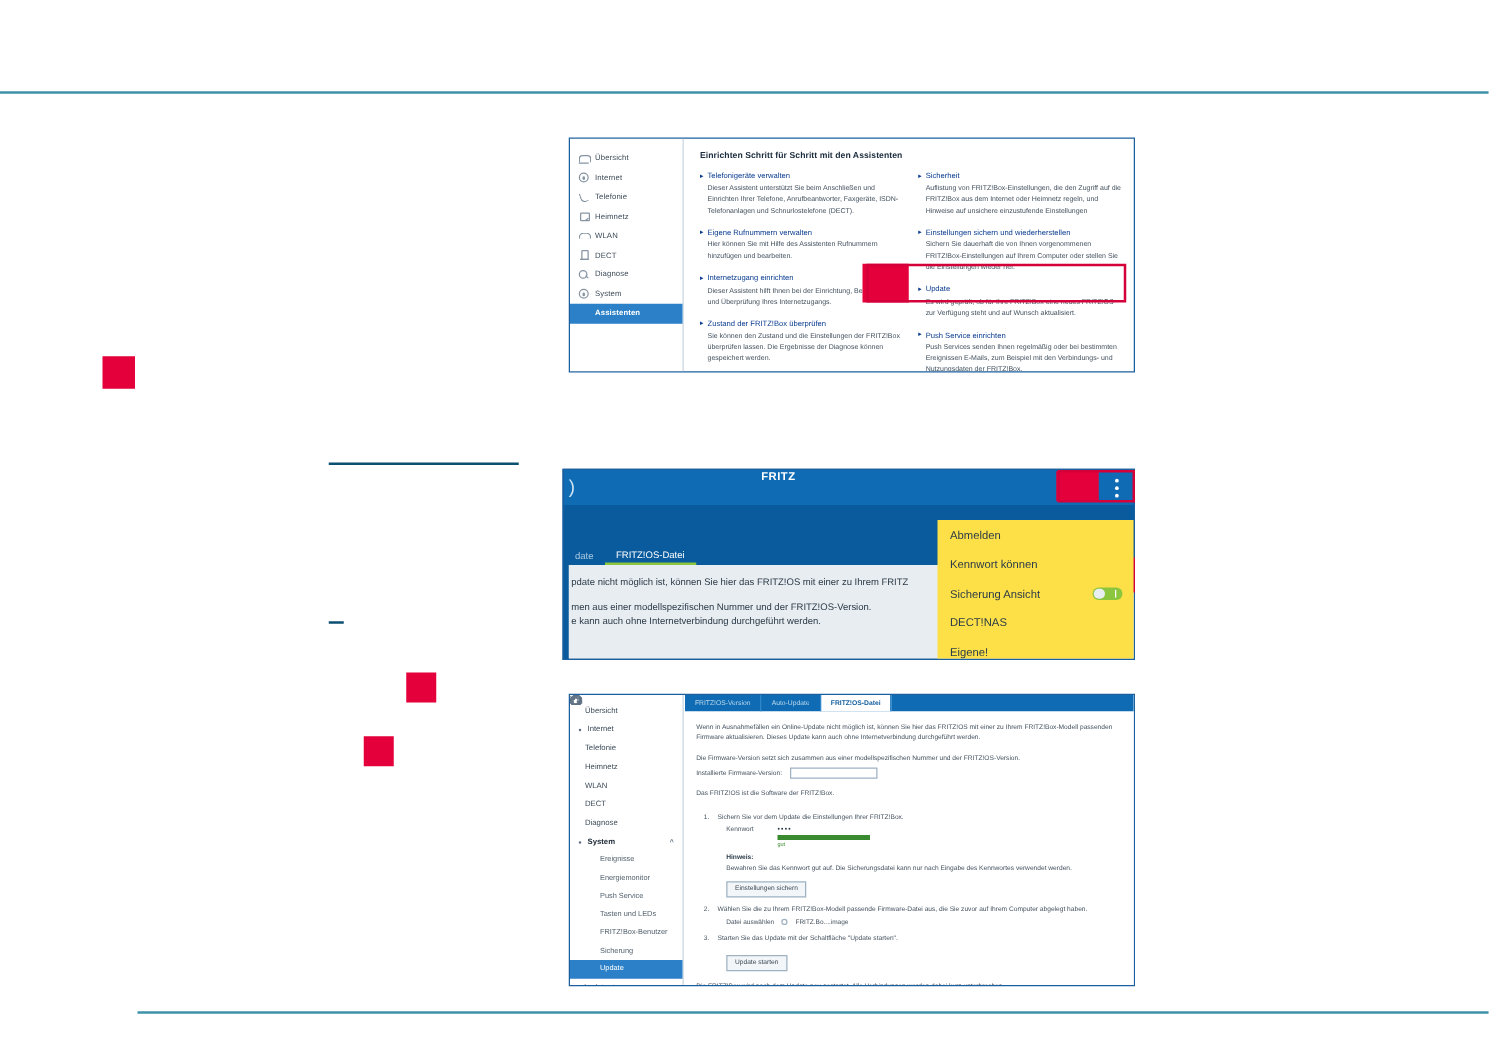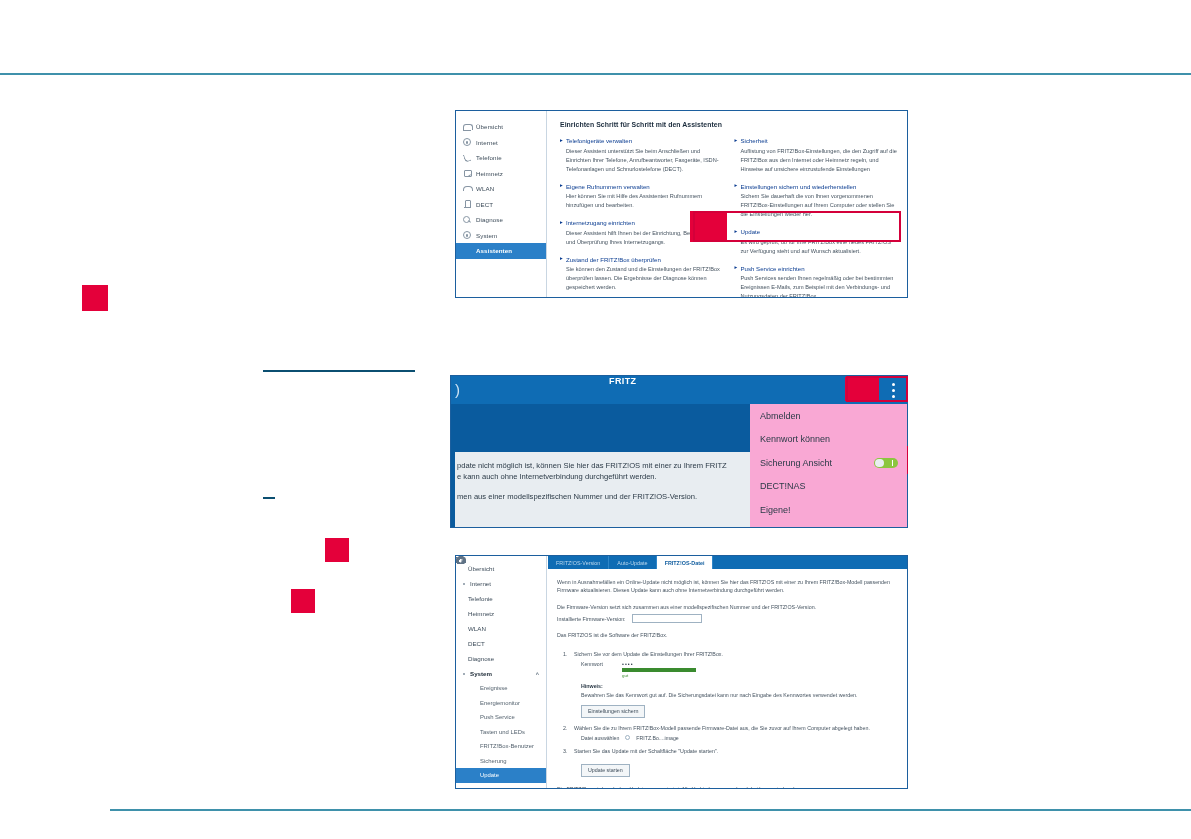--- a/index.html
+++ b/index.html
@@ -171,22 +171,22 @@
   .s2-content {
     position: absolute; left: 4px; top: 76px; width: 100%; bottom: 0;
     background: #e8edf1; padding: 8px 9px 0 0;
   }
   .s2-line {
     font-size: 7.6px; color: #2b3a47; line-height: 1.45; padding-left: 2px;
     white-space: nowrap;
   }
   .s2-line.gap { margin-top: 9px; }
   .s2-menu {
-    position: absolute; right: 0; top: 28px; width: 157px; bottom: 0;
-    background: #f9a8d4; z-index: 5;
+    position: absolute; right: 0; top: 40px; width: 157px; bottom: 0;
+    background: #fde047; z-index: 5;
   }
   .s2-mi {
     height: 23.5px; display: flex; align-items: center; justify-content: space-between;
     padding: 0 9px 0 10px; font-size: 9px; color: #2b3a47;
   }
   .toggle {
     width: 24px; height: 10px; border-radius: 5px; background: #8cc63f;
     position: relative; flex: 0 0 24px;
   }
   .toggle::before {
@@ -363,24 +363,28 @@
     <div class="s2-top">
       <span class="s2-logo">)</span>
       <span class="s2-brand">FRITZ</span>
       <span class="s2-kebab">
           <i></i>
           <i></i>
           <i></i>
         </span>
     </div>
     <div class="s2-band"></div>
+    <div class="s2-tabs">
+      <div class="s2-tab">date</div>
+      <div class="s2-tab active">FRITZ!OS-Datei</div>
+    </div>
     <div class="s2-content">
       <div class="s2-line">pdate nicht möglich ist, können Sie hier das FRITZ!OS mit einer zu Ihrem FRITZ</div>
+      <div class="s2-line gap">men aus einer modellspezifischen Nummer und der FRITZ!OS-Version.</div>
       <div class="s2-line">e kann auch ohne Internetverbindung durchgeführt werden.</div>
-      <div class="s2-line gap">men aus einer modellspezifischen Nummer und der FRITZ!OS-Version.</div>
     </div>
     <div class="s2-menu">
       <div class="s2-mi">
         <span>Abmelden</span>
       </div>
       <div class="s2-mi">
         <span>Kennwort können</span>
       </div>
       <div class="s2-mi">
         <span>Sicherung Ansicht</span>

